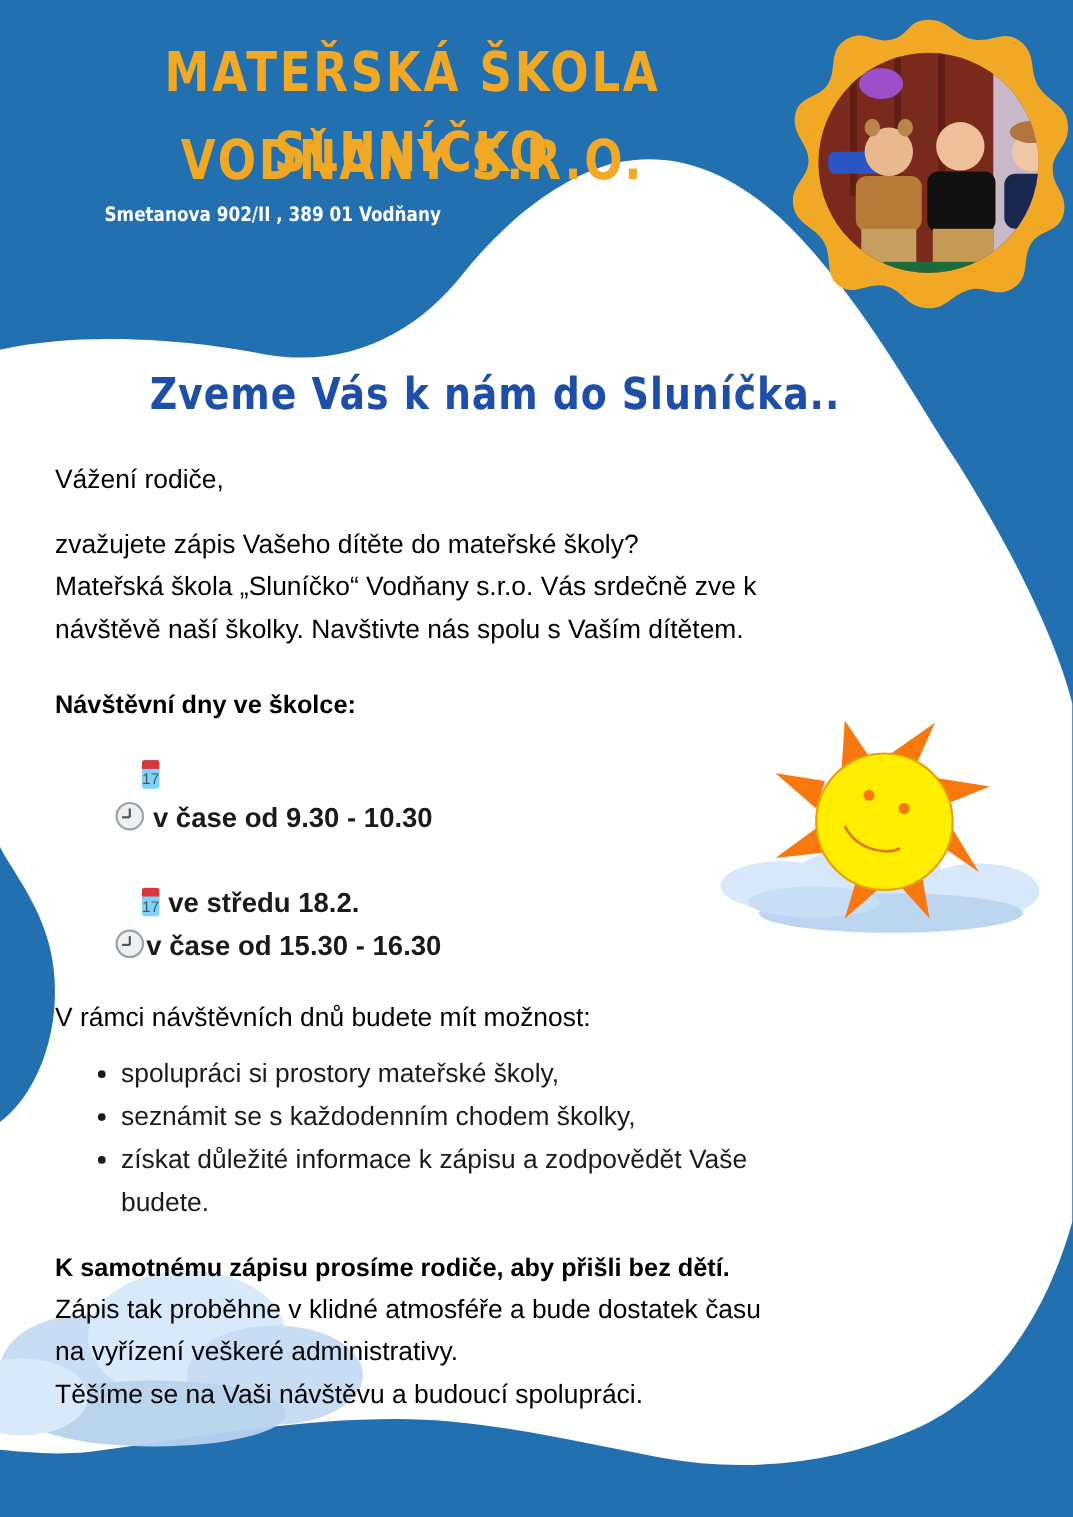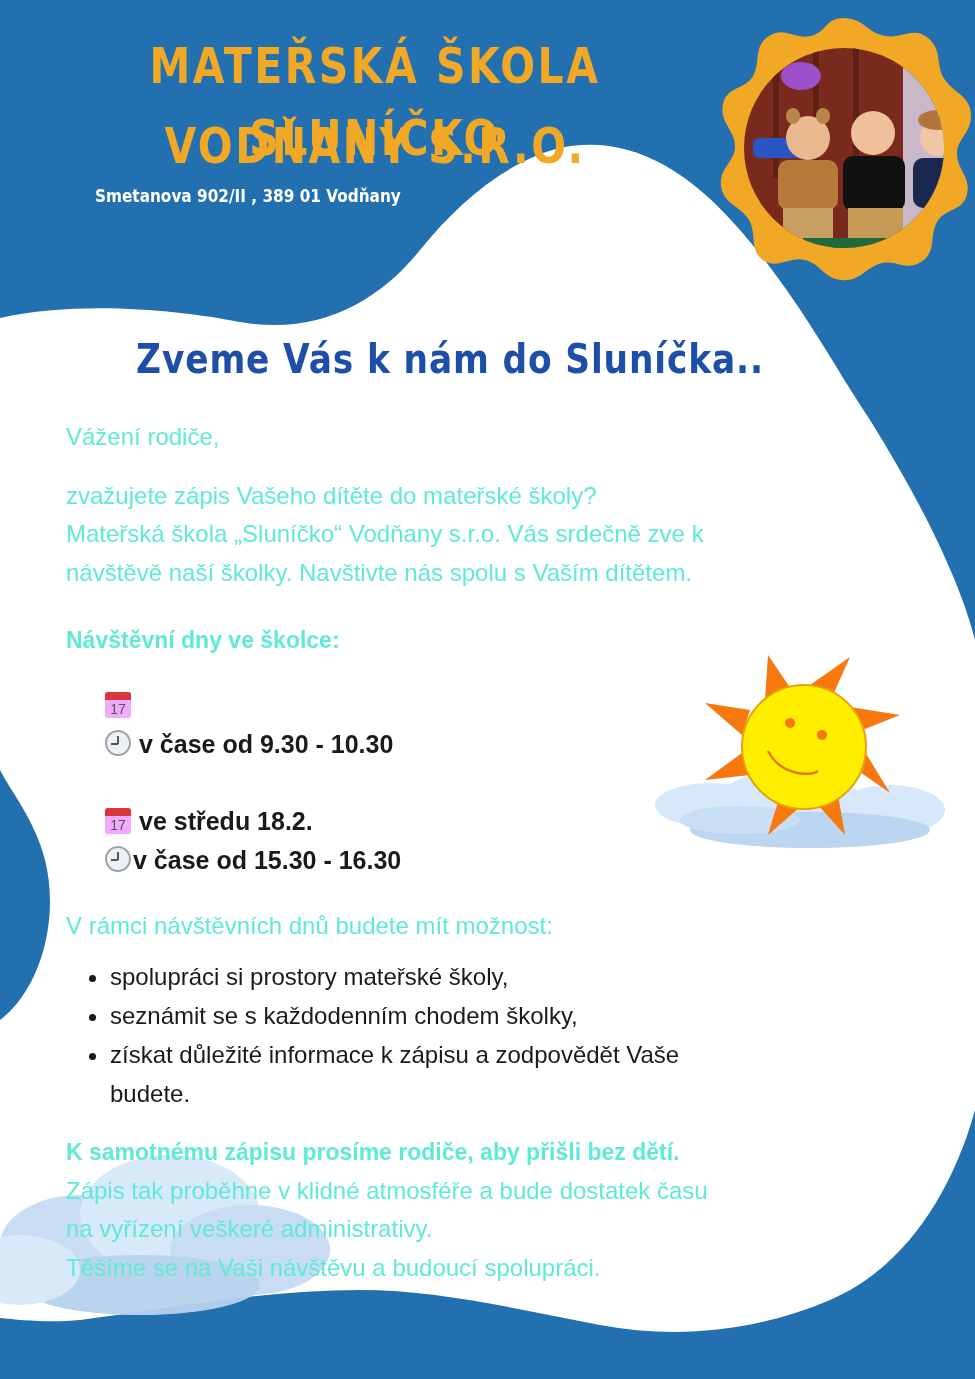--- a/index.html
+++ b/index.html
@@ -23,28 +23,28 @@
       transform: scaleX(0.85); transform-origin: 0 0; white-space: nowrap;
     }
     .photo-wrap { position: absolute; left: 713px; top: 8px; width: 262px; height: 275px; }
     .heading {
       position: absolute; left: 0; width: 900px; top: 336px; text-align: center;
       color: #1e4fa8; font-family: "DejaVu Sans", sans-serif; font-weight: bold;
       font-size: 40px; letter-spacing: 1px;
       transform: scaleX(0.86); transform-origin: 450px 0;
     }
     .text {
-      position: absolute; left: 66px; color: #5eead4; font-size: 24px;
+      position: absolute; left: 50px; color: #000000; font-size: 24px;
       line-height: 40px; white-space: nowrap;
     }
     .bold { font-weight: bold; }
     .visit { position: absolute; left: 105px; font-size: 25px; font-weight: bold; color: #1a1a1a; line-height: 39px; white-space: nowrap; }
     .ico-cal {
-      display: inline-block; width: 26px; height: 26px; vertical-align: -4px; margin-right: 8px;
-      position: relative; background: #f0abfc; border-radius: 3px; overflow: hidden;
+      display: inline-block; width: 16px; height: 26px; vertical-align: -4px; margin-right: 8px;
+      position: relative; background: #7dd3fc; border-radius: 3px; overflow: hidden; margin-left: 24px;
     }
     .ico-cal .top { position: absolute; left: 0; top: 0; width: 100%; height: 8px; background: #d9363e; }
     .ico-cal .num { position: absolute; left: 0; right: 0; top: 9px; font-size: 14px; font-weight: normal; text-align: center; color: #555; line-height: 16px; }
     .ico-clock {
       display: inline-block; width: 22px; height: 22px; vertical-align: -3px; margin-right: 8px;
       border: 2px solid #9aa3ab; border-radius: 50%; background: #eef1f4; position: relative;
     }
     .ico-clock::before { content: ""; position: absolute; left: 10px; top: 4px; width: 2px; height: 8px; background: #555; }
     .ico-clock::after { content: ""; position: absolute; left: 4px; top: 11px; width: 7px; height: 2px; background: #555; }
     ul.bullets { position: absolute; left: 66px; top: 957px; margin: 0; padding: 0 0 0 44px; font-size: 24px; line-height: 39px; color: #1a1a1a; }

